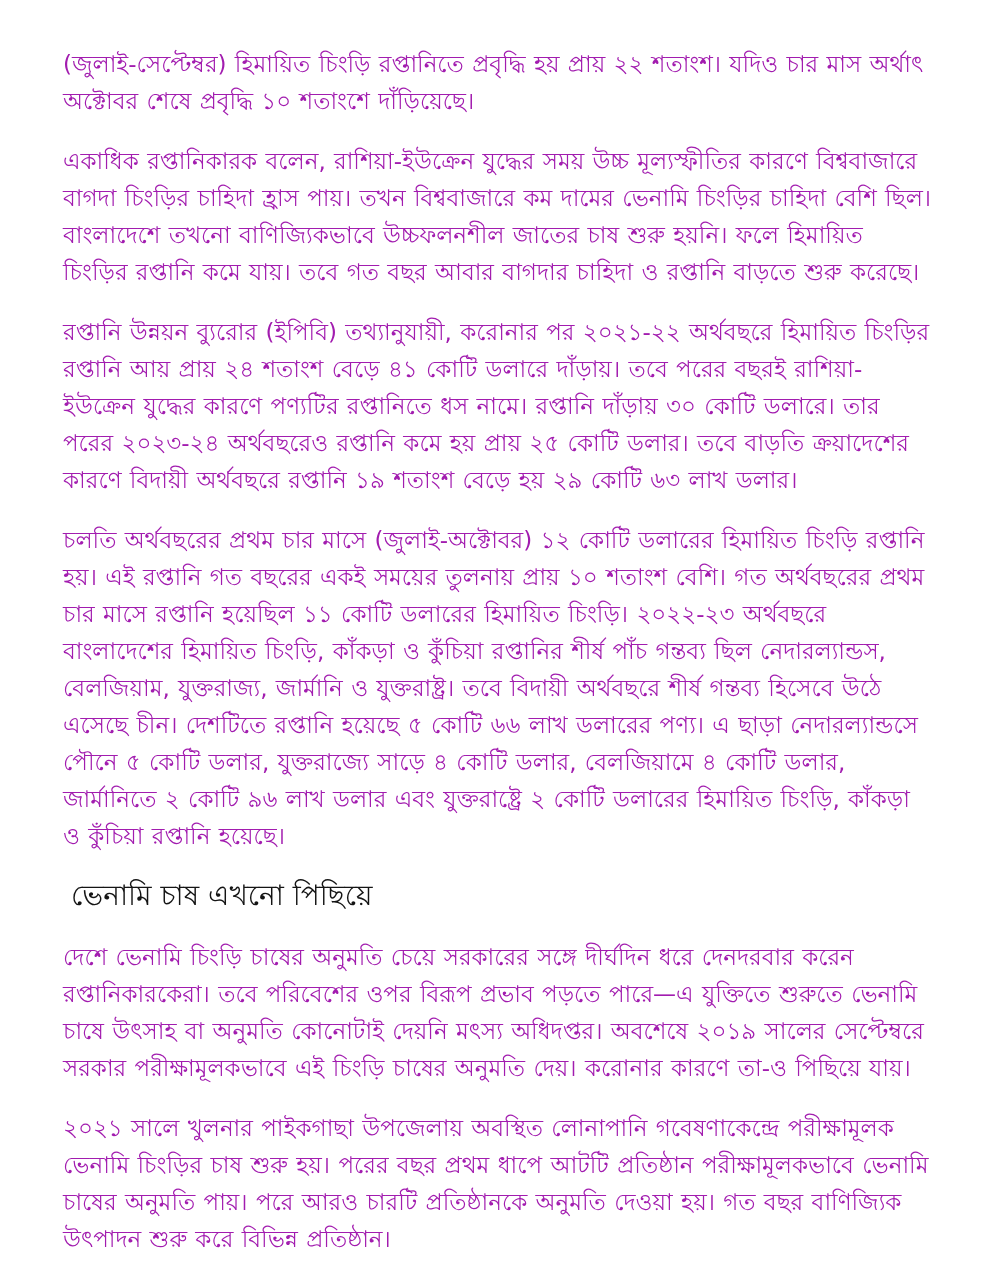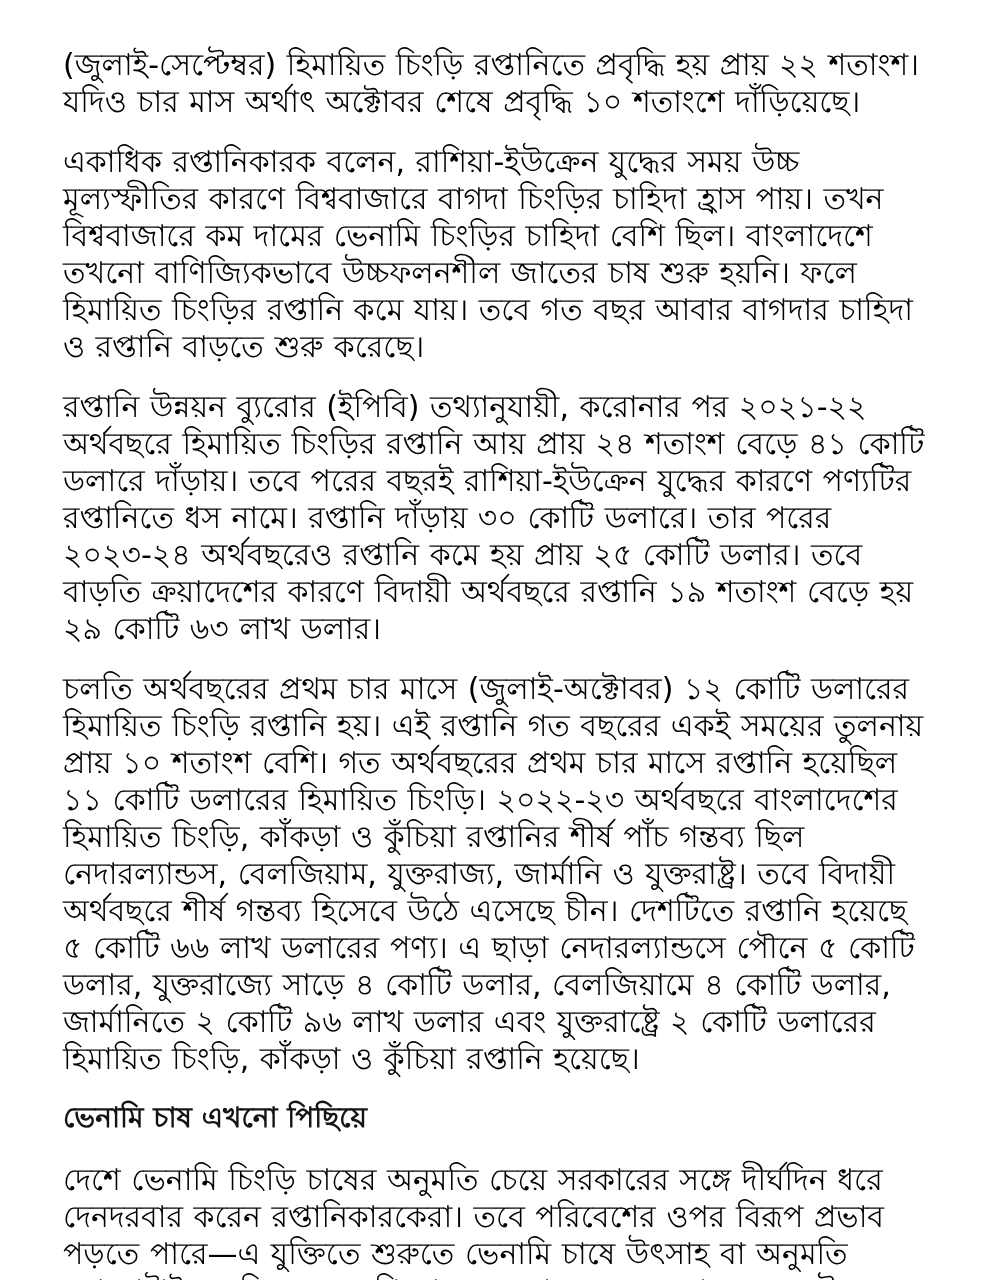--- a/index.html
+++ b/index.html
@@ -16,32 +16,32 @@
   .page {
     box-sizing: border-box;
     width: 989px;
     min-height: 1280px;
     padding: 46px 56px 30px 63px;
     background: #ffffff;
   }
   .para {
     margin: 0 0 23px 0;
     max-width: 870px;
-    font-size: 30px;
+    font-size: 23px;
     line-height: 37px;
-    color: #000000;
+    color: #a21caf;
     text-align: left;
     word-spacing: 1px;
   }
   .section-heading {
-    margin: 10px 0 25px 0;
+    margin: 10px 0 25px 8px;
     max-width: 870px;
     font-size: 28px;
     line-height: 36px;
-    font-weight: 700;
+    font-weight: 400;
     color: #141414;
   }
 </style>
 </head>
 <body>
 
 <div class="page">
   <div id="article-body">
       <p class="para">(জুলাই-সেপ্টেম্বর) হিমায়িত চিংড়ি রপ্তানিতে প্রবৃদ্ধি হয় প্রায় ২২ শতাংশ। যদিও চার মাস অর্থাৎ অক্টোবর শেষে প্রবৃদ্ধি ১০ শতাংশে দাঁড়িয়েছে।</p>
       <p class="para">একাধিক রপ্তানিকারক বলেন, রাশিয়া-ইউক্রেন যুদ্ধের সময় উচ্চ মূল্যস্ফীতির কারণে বিশ্ববাজারে বাগদা চিংড়ির চাহিদা হ্রাস পায়। তখন বিশ্ববাজারে কম দামের ভেনামি চিংড়ির চাহিদা বেশি ছিল। বাংলাদেশে তখনো বাণিজ্যিকভাবে উচ্চফলনশীল জাতের চাষ শুরু হয়নি। ফলে হিমায়িত চিংড়ির রপ্তানি কমে যায়। তবে গত বছর আবার বাগদার চাহিদা ও রপ্তানি বাড়তে শুরু করেছে।</p>

